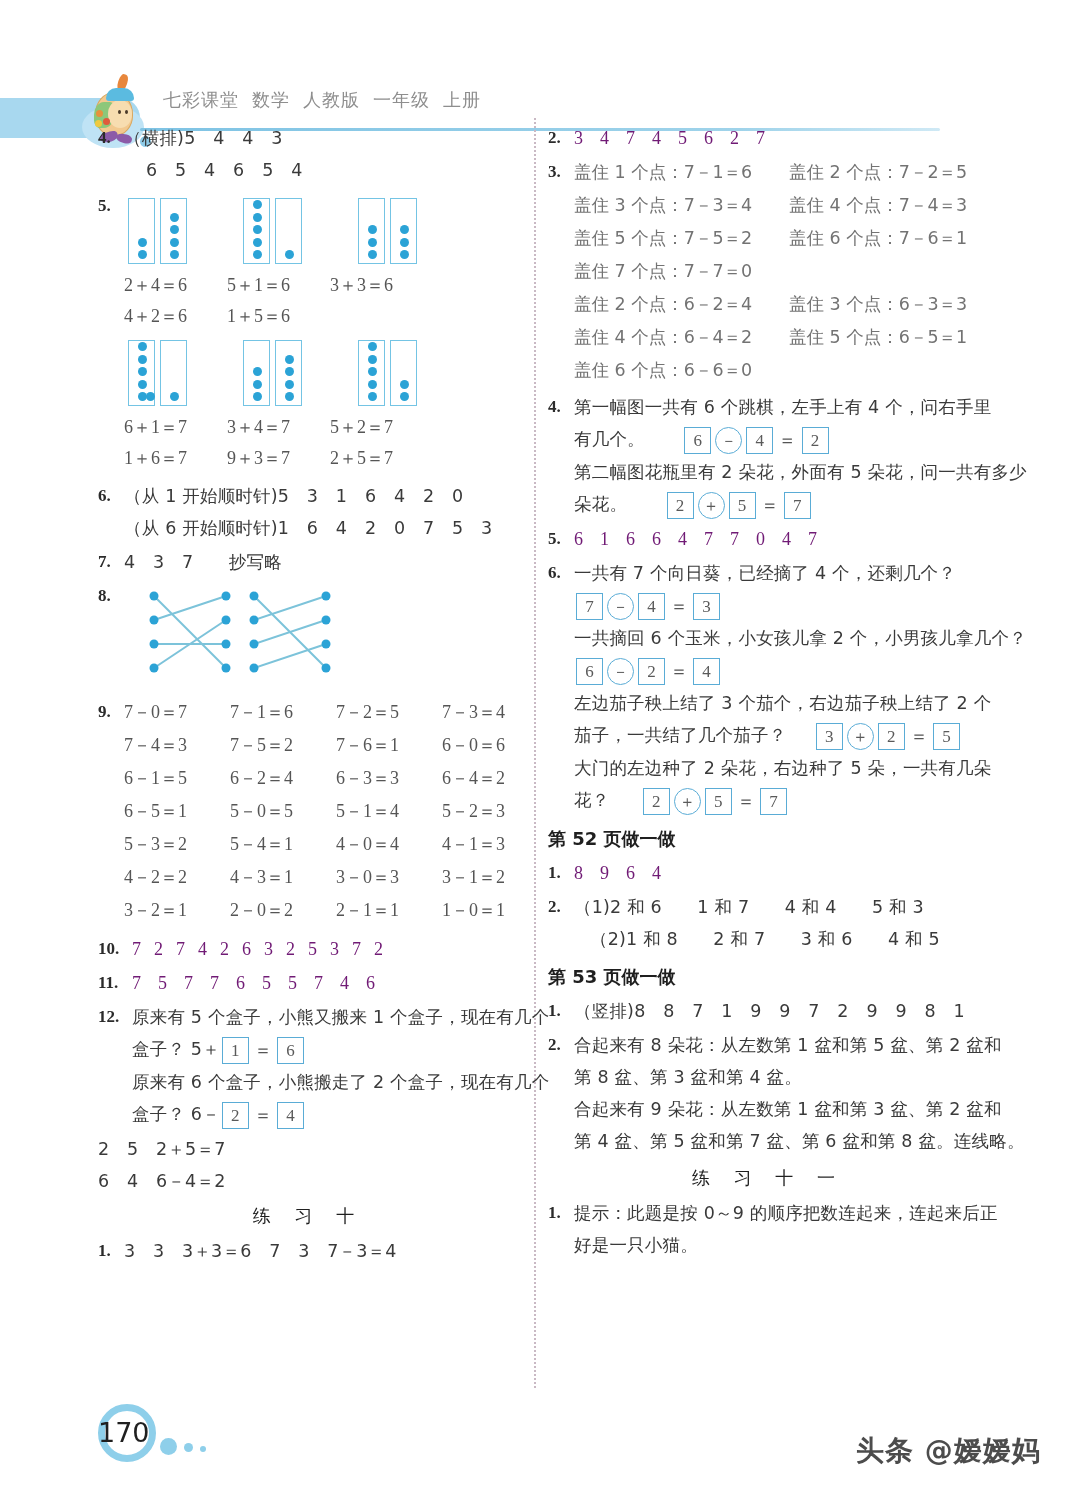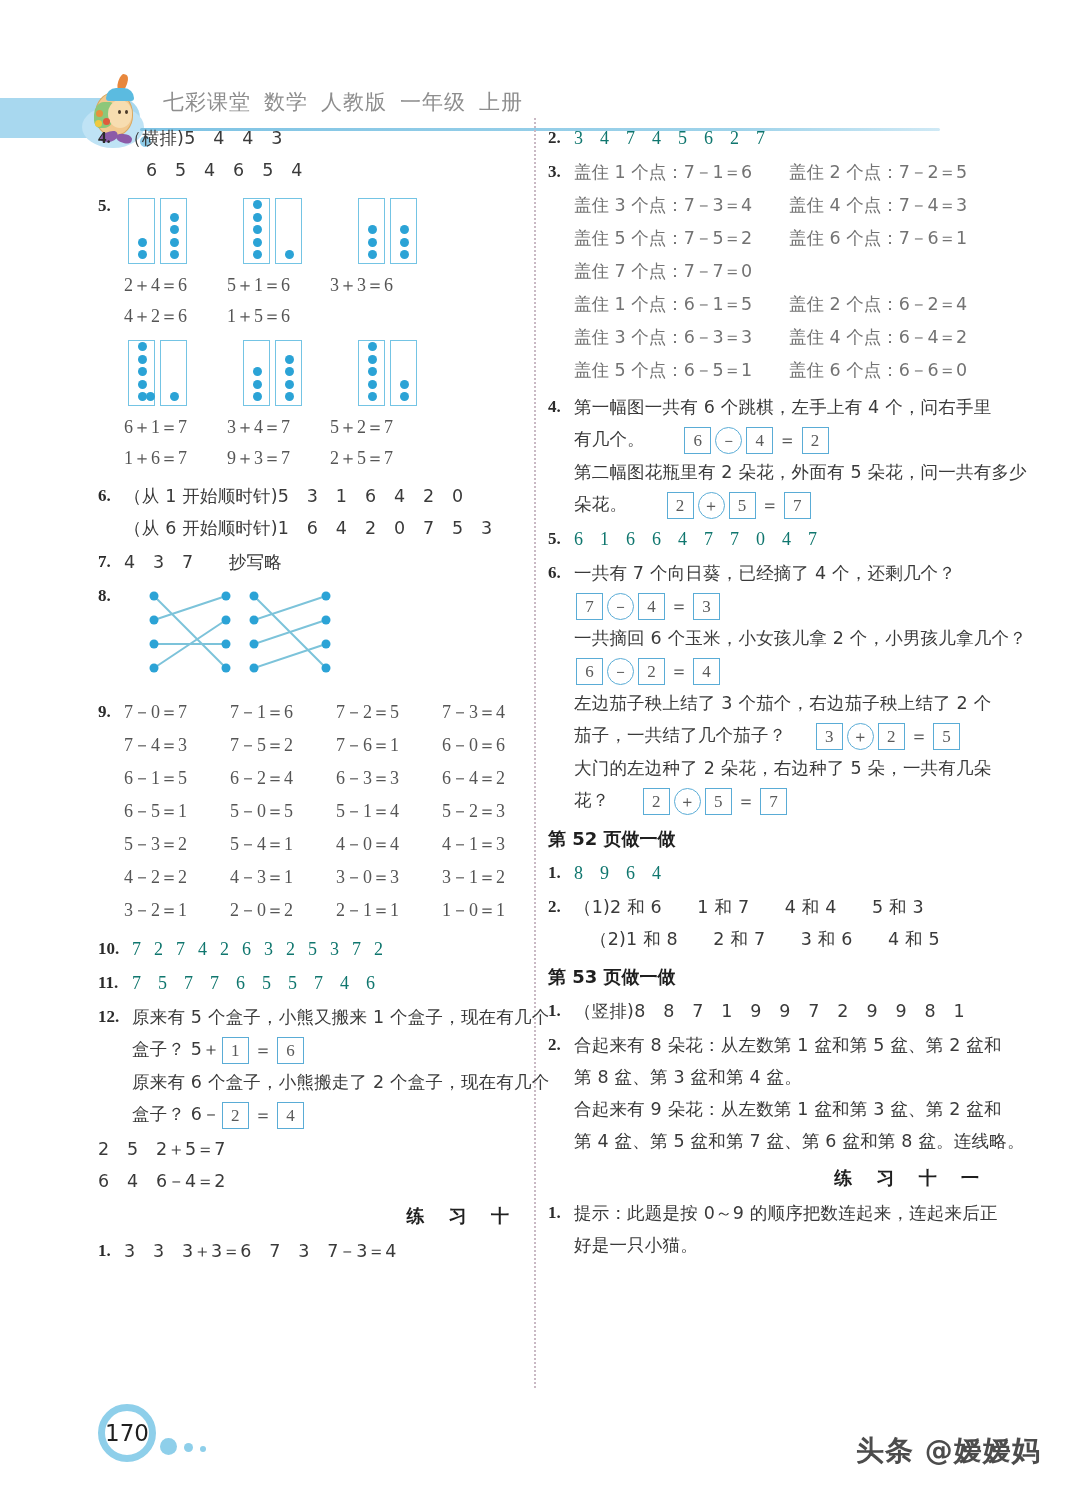--- a/index.html
+++ b/index.html
@@ -64,21 +64,21 @@
     background: #8c5ba8; border-radius: 50% 40% 40% 50%;
     transform: rotate(14deg);
   }
   .mascot-dot {
     position: absolute; left: 62px; top: 62px; width: 11px; height: 11px;
     background: #8ecbe8; border-radius: 50%;
   }
   .header-title {
     position: absolute; left: 163px; top: 48px;
     font-family: Liberation Serif, serif;
-    font-size: 21px; color: #8e8e8e; letter-spacing: 1px;
+    font-size: 18px; color: #8e8e8e; letter-spacing: 1px;
   }
   .header-title span { margin-right: 13px; }
   .header-rule {
     position: absolute; left: 140px; top: 88px; width: 800px; height: 3px;
     background: linear-gradient(to right, #7ec3e4, #9fd3ea 75%, #cfe9f5);
     border-radius: 2px;
   }
 
   
   .col { position: absolute; top: 122px; }
@@ -93,21 +93,21 @@
   
   .item { display: flex; margin-bottom: 2px; }
   .num {
     flex: 0 0 auto; font-weight: bold; font-size: 17px;
     color: #2b2b2b; min-width: 26px; text-align: left;
     font-family: "Liberation Serif", serif;
     line-height: 32px;
   }
   .num.wide { min-width: 34px; }
   .body { flex: 1 1 auto; }
-  .line { line-height: 32px; font-size: 18px; color: #0f766e; white-space: nowrap; }
+  .line { line-height: 32px; font-size: 18px; color: #701a75; white-space: nowrap; }
   .line.cn { font-family: "DejaVu Sans", sans-serif; font-size: 17.5px; color: #3a3a3a; letter-spacing: .2px; }
   .nums span { display: inline-block; min-width: 26px; }
   .nums.tight span { min-width: 22px; }
 
   
   .mgrid { display: grid; grid-template-columns: repeat(4, 106px); }
   .mgrid div { line-height: 33px; font-size: 18px; color: #555; }
 
   .eqrow { display: grid; grid-template-columns: repeat(3, 103px); }
   .eqrow div { line-height: 31px; font-size: 18px; color: #555; }
@@ -116,22 +116,22 @@
   .pairs div { line-height: 33px; font-size: 17.5px; font-family: "DejaVu Sans", sans-serif; color: #737373; }
 
   
   .sec-head {
     font-family: "DejaVu Sans", sans-serif;
     font-weight: bold; font-size: 18px; color: #1f1f1f;
     line-height: 36px; margin-top: 4px;
   }
   .ex-head {
     font-family: "DejaVu Sans", sans-serif;
-    font-weight: bold; font-size: 18px; color: #1f1f1f;
-    text-align: right; line-height: 38px; letter-spacing: 9px;
+    font-weight: normal; font-size: 18px; color: #1f1f1f;
+    text-align: center; line-height: 38px; letter-spacing: 9px;
   }
 
   
   .bx {
     display: inline-block; min-width: 27px; height: 27px; line-height: 25px;
     border: 1.6px solid #5aacd6; text-align: center;
     font-size: 17px; color: #5a5a5a; vertical-align: middle;
     font-family: "Liberation Serif", serif; margin: 0 2px;
   }
   .op {
@@ -154,22 +154,22 @@
   .match { margin: 6px 0 4px 16px; }
 
   
   .pagenum { position: absolute; left: 98px; top: 1404px; width: 110px; height: 62px; }
   .pagenum-ring {
     position: absolute; left: 0; top: 0; width: 58px; height: 58px;
     border: 7px solid #8ecfea; border-radius: 50%; background: #fff;
   }
   .pagenum-text {
     position: absolute; left: 0; top: 0; width: 58px; height: 58px;
-    line-height: 58px; text-align: center;
-    font-family: "DejaVu Sans", sans-serif; font-size: 23px; color: #1f1f1f;
+    line-height: 58px; text-align: left;
+    font-family: "DejaVu Sans", sans-serif; font-size: 27px; color: #1f1f1f;
   }
   .pd { position: absolute; border-radius: 50%; background: #8ecfea; }
   .pd.d1 { left: 62px; top: 34px; width: 17px; height: 17px; }
   .pd.d2 { left: 86px; top: 39px; width: 9px; height: 9px; }
   .pd.d3 { left: 102px; top: 42px; width: 6px; height: 6px; }
 
   .watermark {
     position: absolute; left: 856px; top: 1432px;
     font-family: "DejaVu Sans", sans-serif;
     font-size: 28px; font-weight: bold; color: #3d3d3d;
@@ -466,21 +466,20 @@
     <div class="body">
         <div class="pairs" id="r3">
           <div>盖住 1 个点：7－1＝6</div>
           <div>盖住 2 个点：7－2＝5</div>
           <div>盖住 3 个点：7－3＝4</div>
           <div>盖住 4 个点：7－4＝3</div>
           <div>盖住 5 个点：7－5＝2</div>
           <div>盖住 6 个点：7－6＝1</div>
           <div>盖住 7 个点：7－7＝0</div>
           <div></div>
-          <div>盖住 1 个点：6－1＝5</div>
           <div>盖住 2 个点：6－2＝4</div>
           <div>盖住 3 个点：6－3＝3</div>
           <div>盖住 4 个点：6－4＝2</div>
           <div>盖住 5 个点：6－5＝1</div>
           <div>盖住 6 个点：6－6＝0</div>
         </div>
       </div>
   </div>
 
   <div class="item" style="margin-top:4px">

